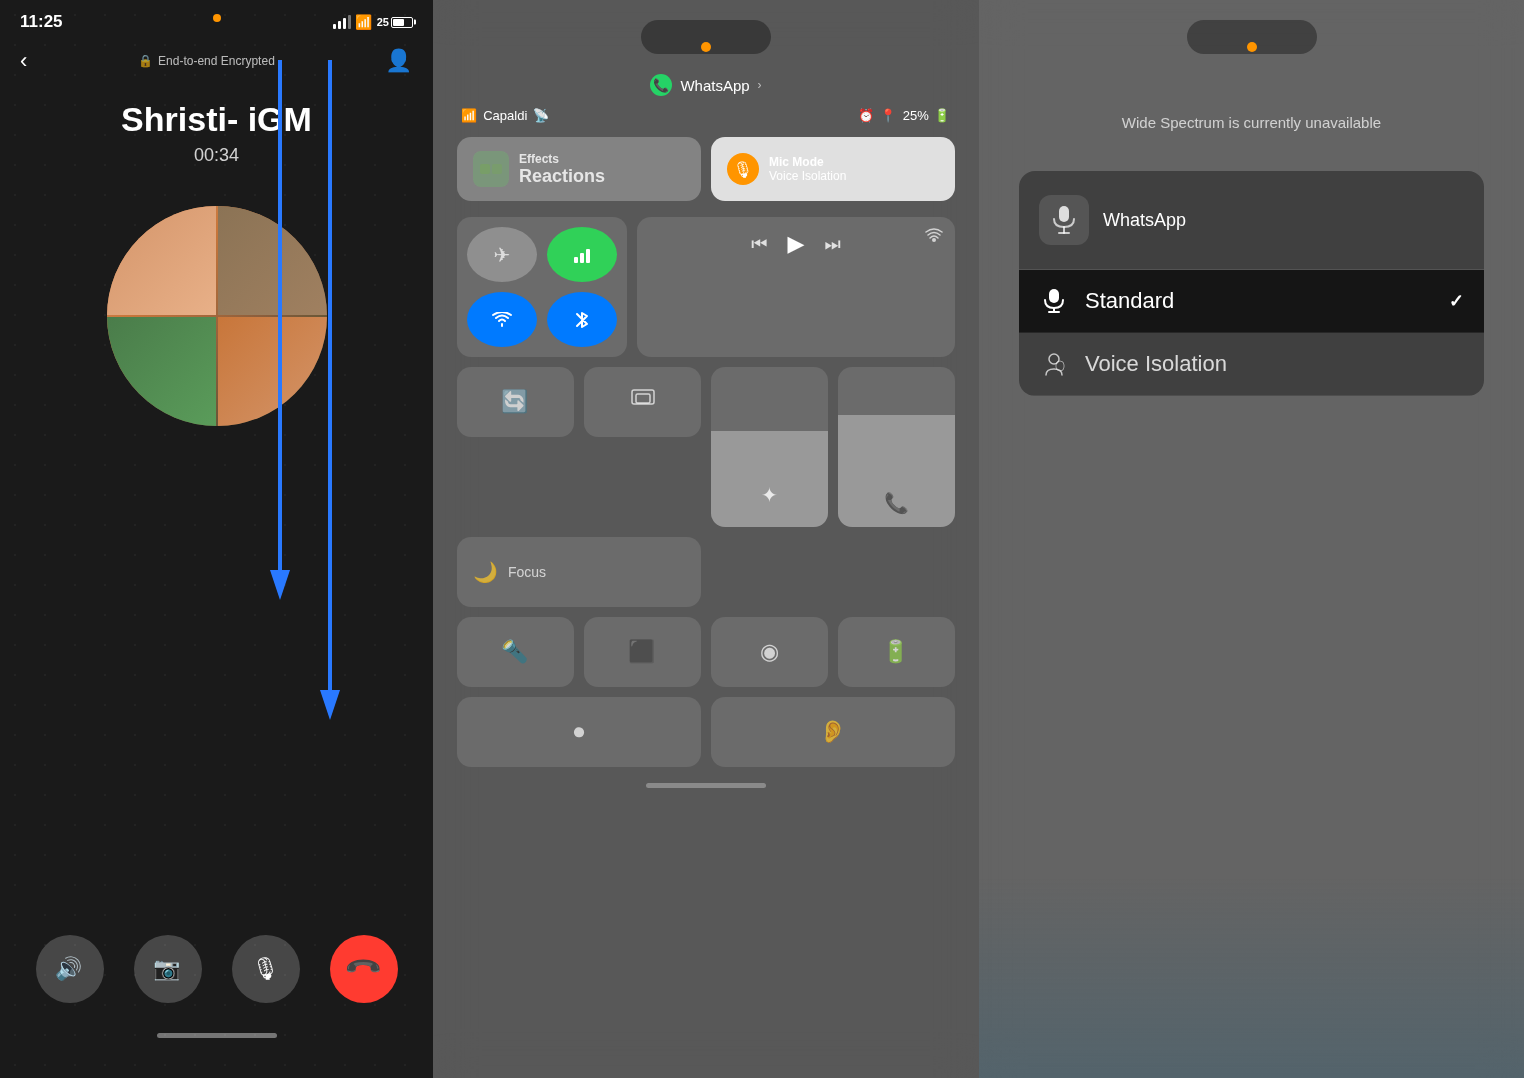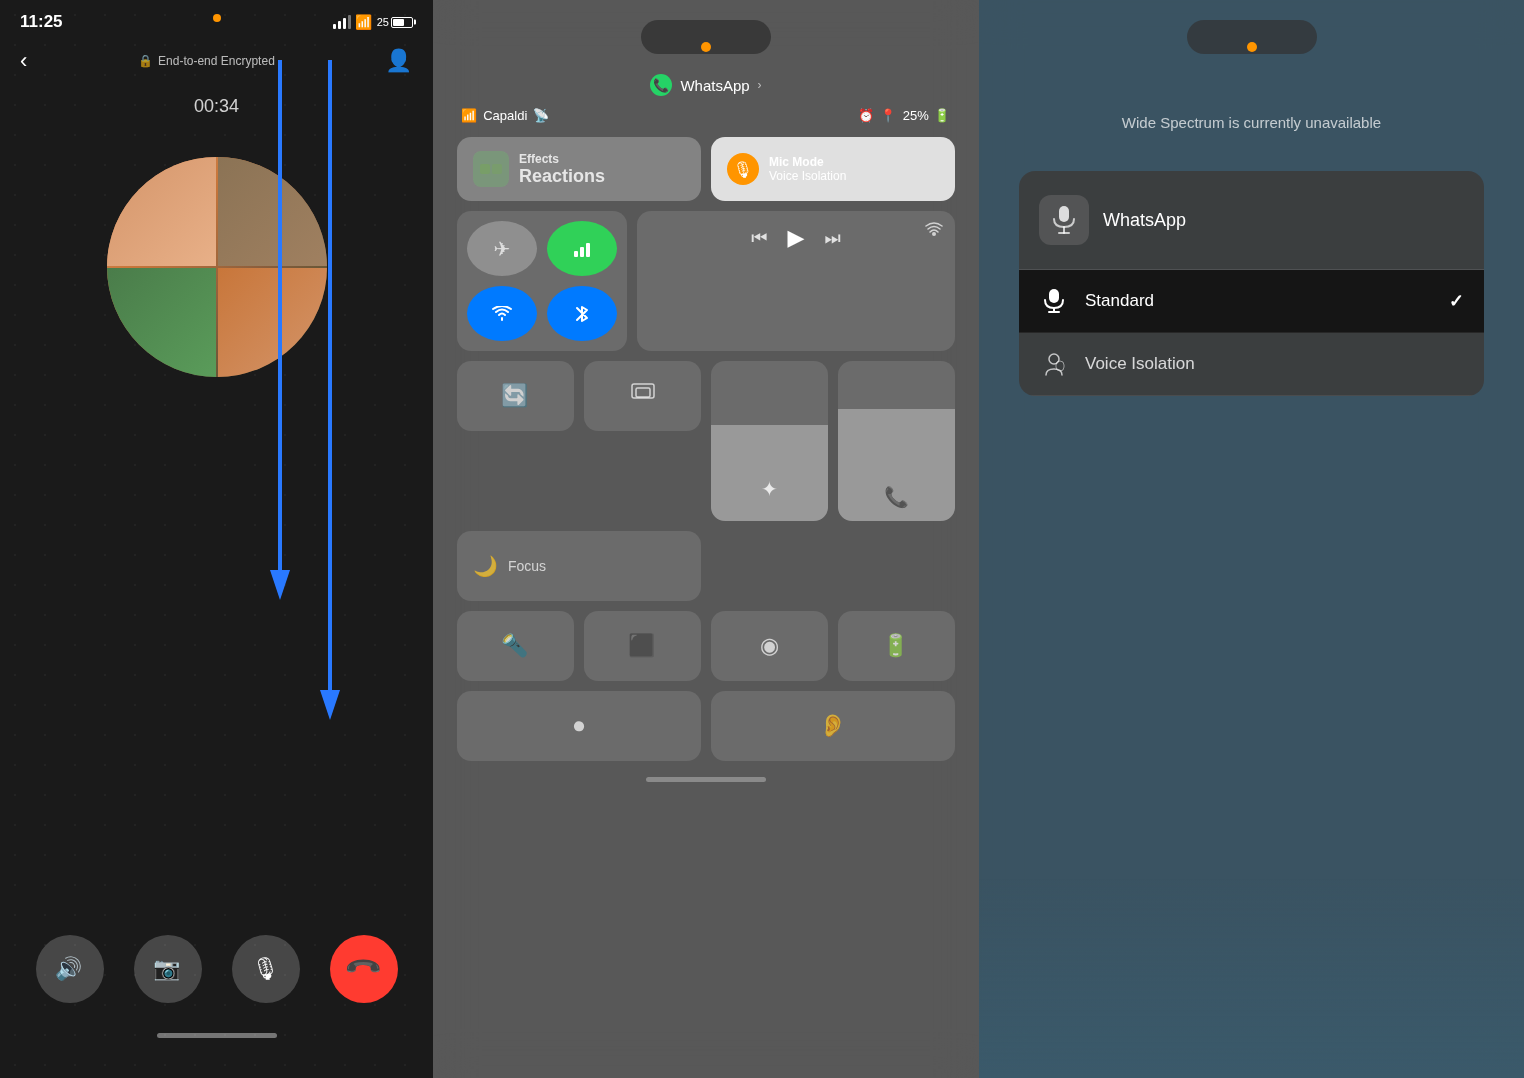--- a/index.html
+++ b/index.html
@@ -344,21 +344,21 @@
       align-items: center;
       gap: 6px;
       color: white;
       font-size: 13px;
     }
 
     .cc-top-row {
       display: grid;
       grid-template-columns: 1fr 1fr;
       gap: 10px;
-      margin-bottom: 10px;
+      margin-bottom: 16px;
     }
 
     .cc-btn-wide {
       background: rgba(160,160,160,0.6);
       border-radius: 14px;
       padding: 14px 16px;
       display: flex;
       align-items: center;
       gap: 10px;
       cursor: pointer;
@@ -587,21 +587,21 @@
       height: 5px;
       background: rgba(255,255,255,0.3);
       border-radius: 3px;
       margin: 10px auto 0;
     }
 
     
     .panel3 {
       width: 545px;
       height: 1078px;
-      background: #0c4a6e;
+      background: #737373;
       position: relative;
       display: flex;
       flex-direction: column;
       align-items: center;
       overflow: hidden;
     }
 
     .panel3-overlay {
       position: absolute;
       top: 0; left: 0; right: 0; bottom: 0;
@@ -694,21 +694,21 @@
       width: 30px;
       display: flex;
       align-items: center;
       justify-content: center;
       font-size: 20px;
       color: white;
     }
 
     .p3-item-label {
       color: white;
-      font-size: 17px;
+      font-size: 22px;
       font-weight: 400;
       flex: 1;
     }
 
     .p3-checkmark {
       color: white;
       font-size: 18px;
       font-weight: 600;
     }
 
@@ -743,37 +743,38 @@
     <div class="dot-orange"></div>
     <div class="status-icons">
       <div class="signal-bars">
         <div class="signal-bar" style="height:5px"></div>
         <div class="signal-bar" style="height:8px"></div>
         <div class="signal-bar" style="height:11px"></div>
         <div class="signal-bar" style="height:14px; opacity:0.4"></div>
       </div>
       <span class="wifi-icon">📶</span>
       <div class="battery-box">
-        <span style="color:white;font-size:11px;font-weight:400;">25</span>
+        <span style="color:white;font-size:11px;font-weight:700;">25</span>
         <div class="battery-indicator">
           <div class="battery-fill"></div>
         </div>
       </div>
     </div>
   </div>
 
   <div class="call-top-bar">
     <span class="back-btn">‹</span>
     <div class="encryption-badge">
       <span class="lock-icon">🔒</span>
       <span>End-to-end Encrypted</span>
     </div>
     <span class="add-contact-btn">👤</span>
   </div>
 
+  <div class="call-contact-name">Shristi- iGM</div>
 
   <div class="call-duration">00:34</div>
 
   <div class="avatar-circle">
     <div class="avatar-collage">
       <div class="collage-cell collage-cell-1"></div>
       <div class="collage-cell collage-cell-2"></div>
       <div class="collage-cell collage-cell-3"></div>
       <div class="collage-cell collage-cell-4"></div>
     </div>

